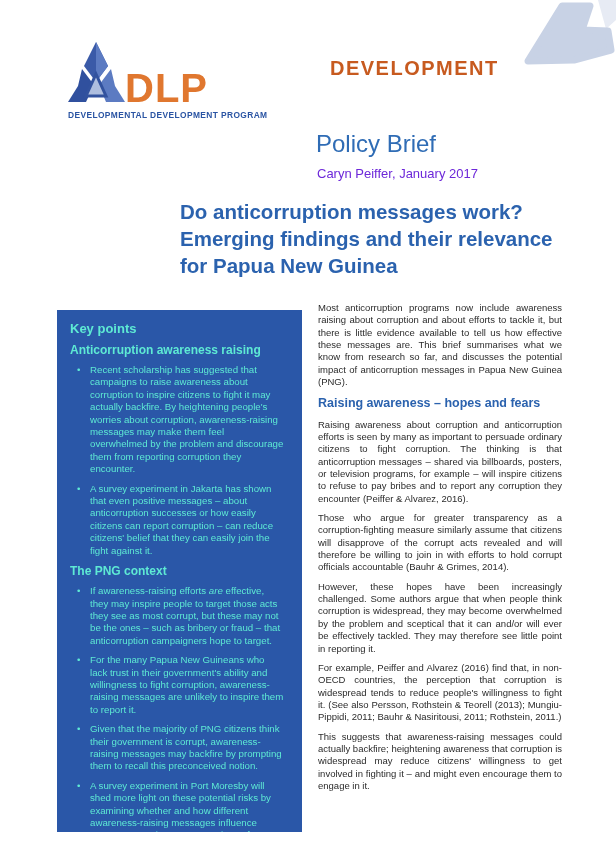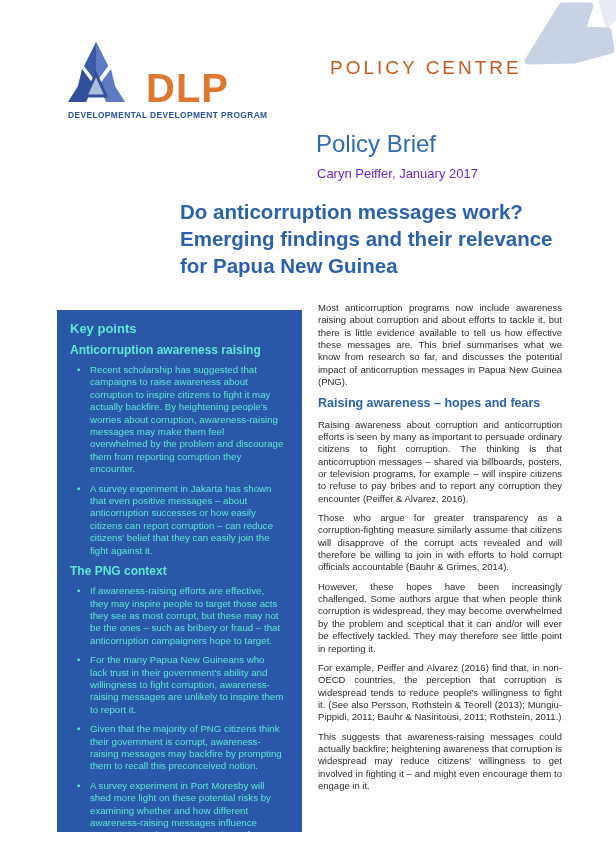--- a/index.html
+++ b/index.html
@@ -6,21 +6,21 @@
   .page{
     position:relative;width:616px;height:867px;background:#ffffff;overflow:hidden;
     font-family:"Liberation Sans",sans-serif;
   }
   
   .corner-graphic{position:absolute;top:0;right:0;width:100px;height:90px;}
   .dlp-logo{position:absolute;left:68px;top:42px;width:200px;}
   .dlp-top{display:flex;align-items:flex-end;}
   .dlp-wordmark{
     color:#E0772F;font-size:40px;font-weight:700;line-height:0.9;
-    letter-spacing:1px;margin-left:21px;
+    letter-spacing:1px;margin-left:0;
   }
   .dlp-tagline{
     margin-top:4px;color:#2A54A3;font-size:8.4px;font-weight:700;
     letter-spacing:0.4px;white-space:nowrap;
   }
   .dpc-logo{position:absolute;left:330px;top:57px;color:#C75A1F;}
   .dpc-line1{font-size:20px;font-weight:700;letter-spacing:1.5px;line-height:1.15;}
   .dpc-line2{font-size:19px;font-weight:400;letter-spacing:3px;line-height:1.2;}
   .brief-type{position:absolute;left:316px;top:130px;color:#2F6CB5;font-size:24px;font-weight:400;}
   .byline{position:absolute;left:317px;top:166px;color:#6d28d9;font-size:13px;}
@@ -76,21 +76,21 @@
           <polygon points="43,27 47,44 57,60 38,60 31,43" fill="#5C7BC2"></polygon>
           <polygon points="28,32 18,54 38,54" fill="#AEBEDF" stroke="#32529E" stroke-width="3"></polygon>
         </svg>
       </span>
       <span class="dlp-wordmark">DLP</span>
     </div>
     <div class="dlp-tagline">DEVELOPMENTAL DEVELOPMENT PROGRAM</div>
   </div>
 
   <div class="dpc-logo">
-    <div class="dpc-line2">POLICY CENTRE</div>
+    <div class="dpc-line1">DEVELOPMENT</div>
   </div>
 
   <div class="brief-type">Policy Brief</div>
   <div class="byline">Caryn Peiffer, January 2017</div>
 
   <div class="doc-title">
     <span style="display:block">Do anticorruption messages work?</span>
     <span style="display:block">Emerging findings and their relevance</span>
     <span style="display:block">for Papua New Guinea</span>
   </div>

